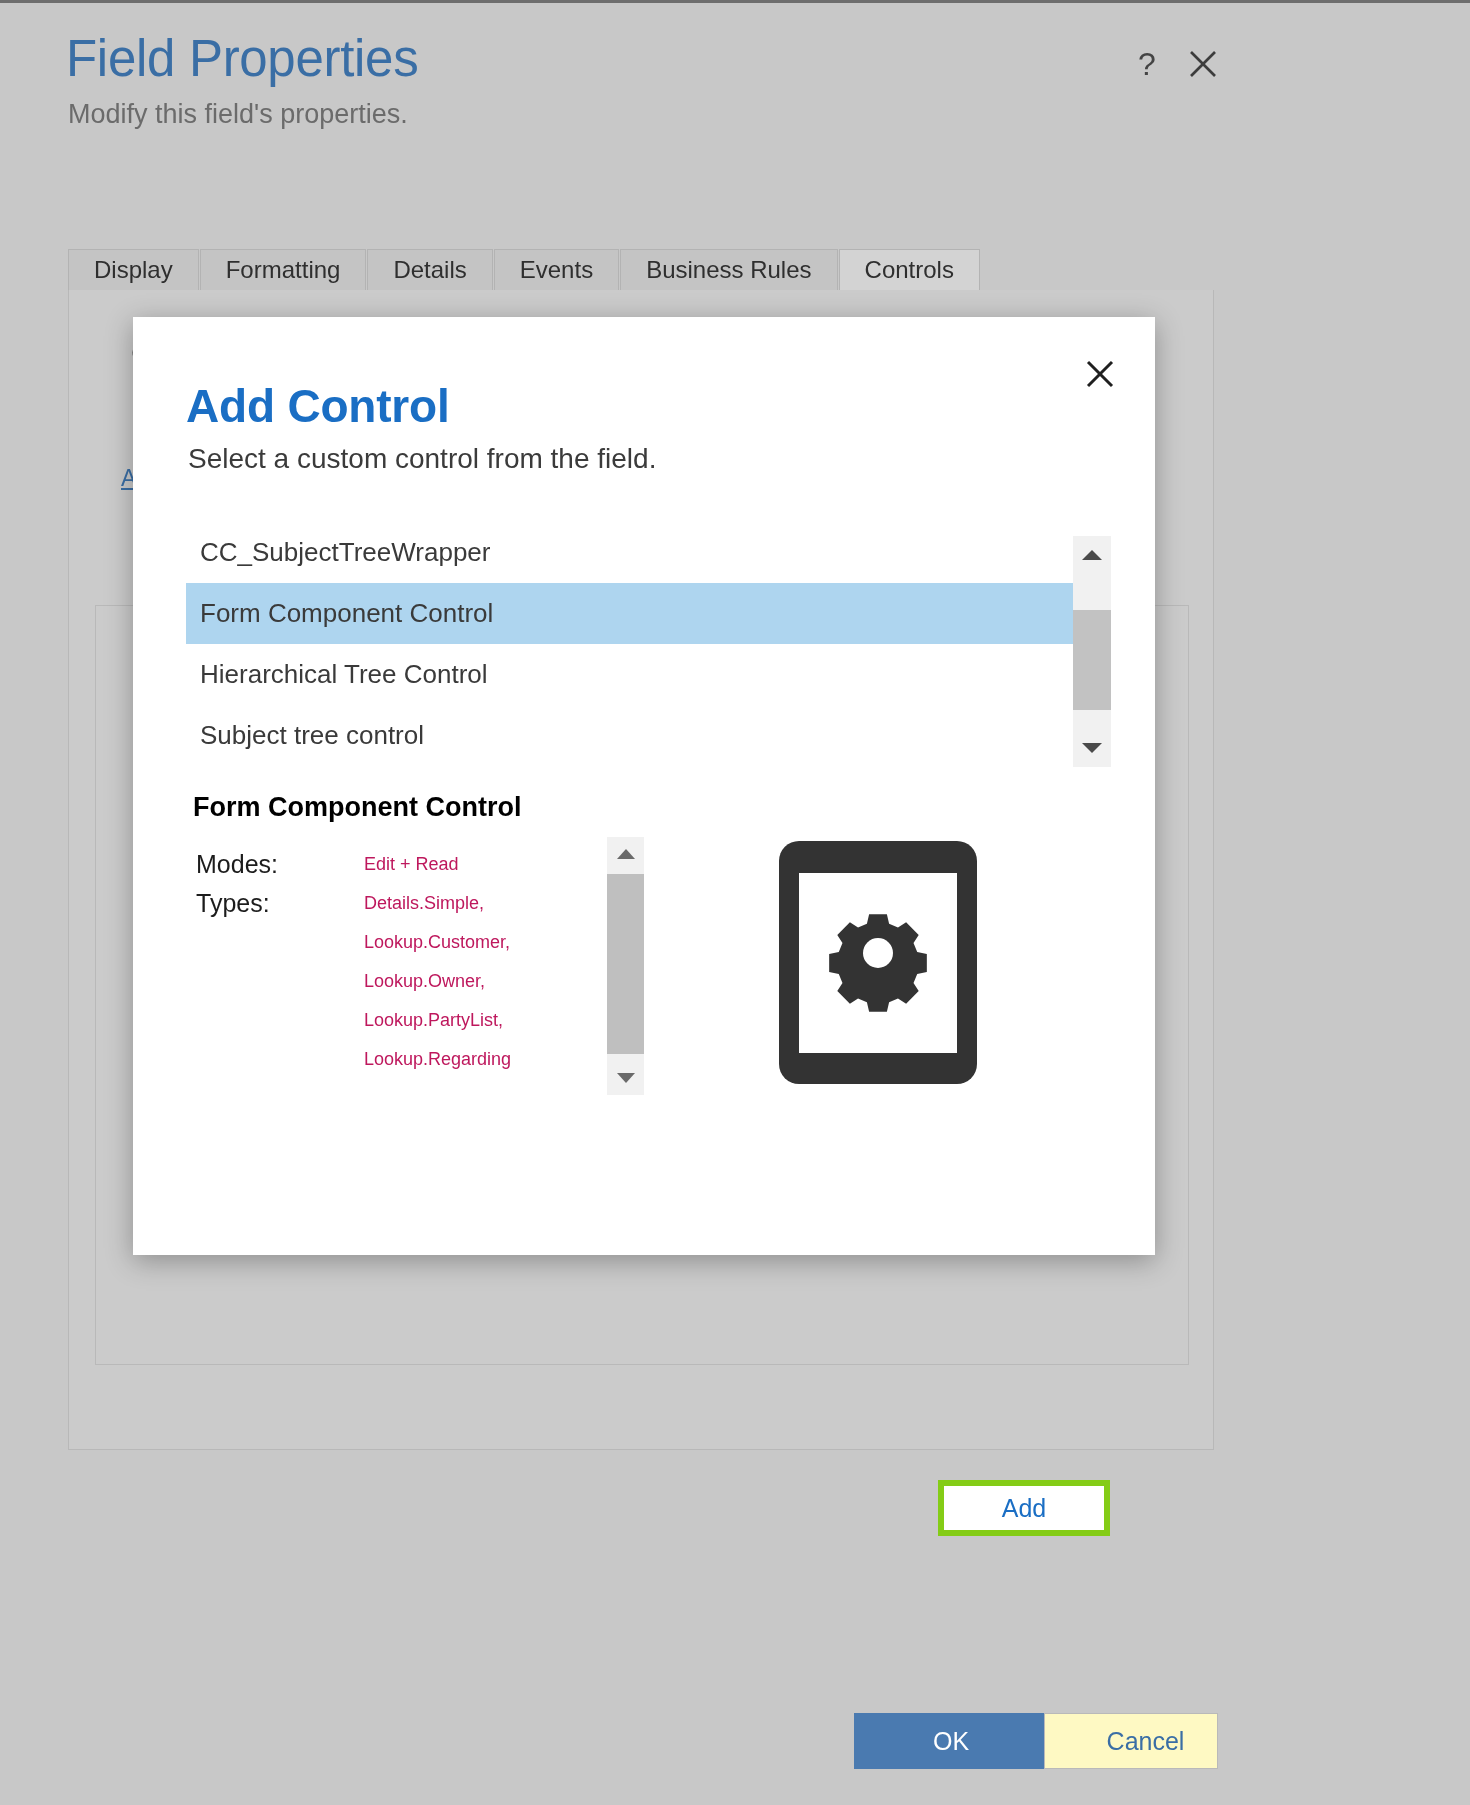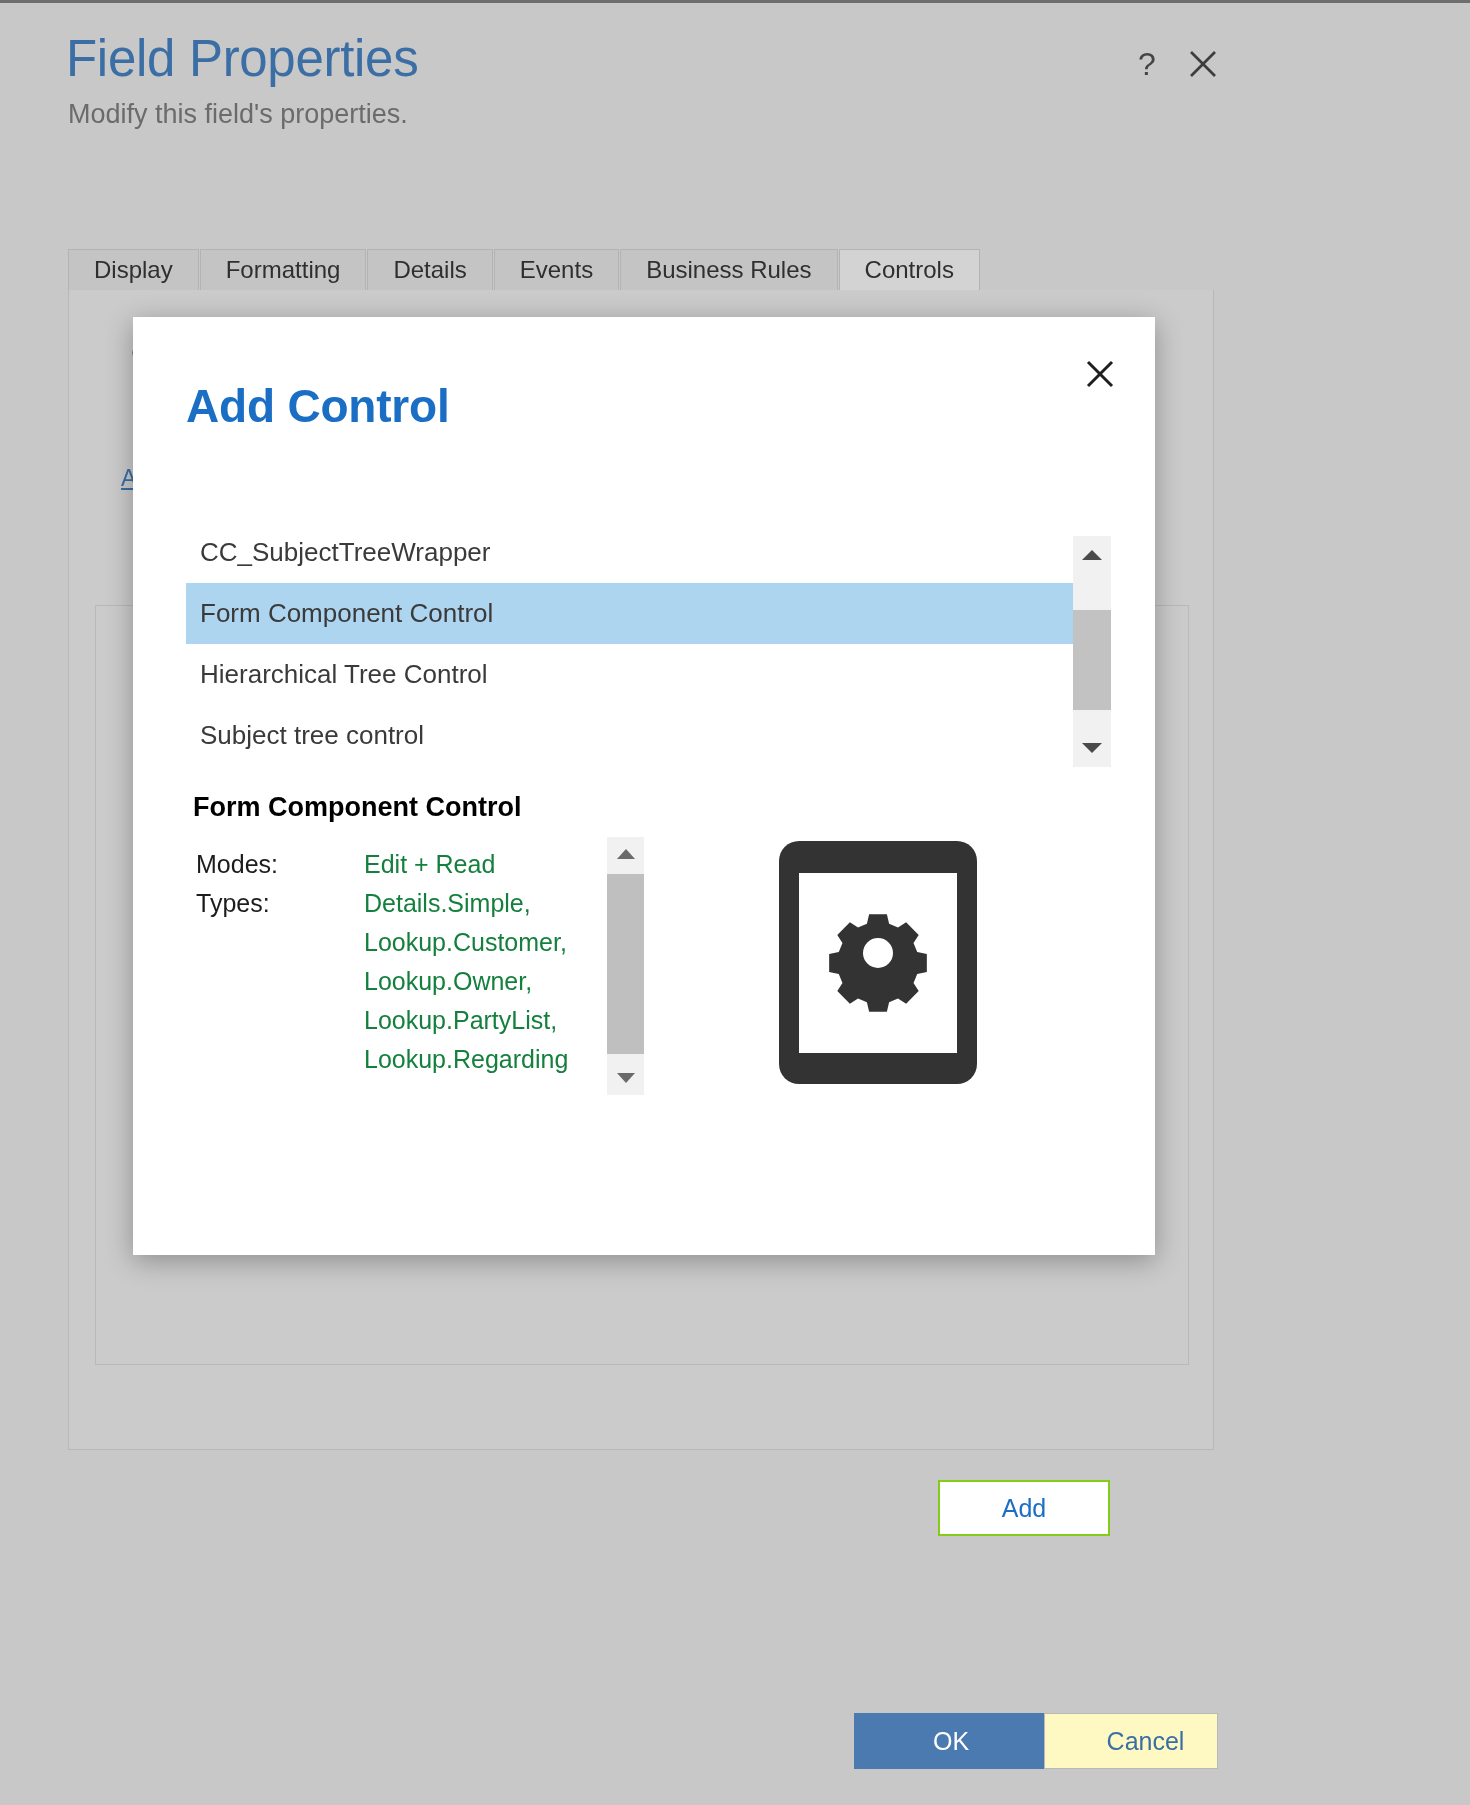--- a/index.html
+++ b/index.html
@@ -268,23 +268,23 @@
   .detail-row { display: flex; }
   .detail-label {
     width: 168px;
     font-size: 25px;
     font-weight: 300;
     color: #1c1c1c;
     line-height: 39px;
     white-space: nowrap;
   }
   .detail-value {
-    font-size: 25px;
-    font-weight: 300;
-    color: #15803d;
+    font-size: 18px;
+    font-weight: 300;
+    color: #be185d;
     line-height: 39px;
     white-space: nowrap;
   }
   .detail-value .type-line { display: block; }
 
   #detail-scrollbar {
     position: absolute;
     left: 474px; top: 520px;
     width: 37px;
     height: 258px;
@@ -304,21 +304,21 @@
     position: absolute;
     left: 640px; top: 518px;
     width: 210px; height: 255px;
   }
 
   #add-button {
     position: absolute;
     left: 805px; top: 1163px;
     width: 172px; height: 56px;
     background: #ffffff;
-    border: 2px solid #84cc16;
+    border: 6px solid #84cc16;
     color: #1a6ec4;
     font-size: 25px;
     display: flex;
     align-items: center;
     justify-content: center;
     cursor: pointer;
   }
 </style>
 </head>
 <body>
@@ -379,20 +379,21 @@
   <div id="add-control-dialog">
 
     <div id="dialog-close-icon">
       <svg width="38" height="38" viewBox="0 0 38 38">
         <line x1="7" y1="7" x2="31" y2="31" stroke="#1f1f1f" stroke-width="3"></line>
         <line x1="31" y1="7" x2="7" y2="31" stroke="#1f1f1f" stroke-width="3"></line>
       </svg>
     </div>
 
     <div id="dialog-title">Add Control</div>
+    <div id="dialog-subtitle">Select a custom control from the field.</div>
 
     <div id="control-list-wrap">
       <div id="control-list">
         <div class="control-item">
             <span>CC_SubjectTreeWrapper</span>
           </div>
         <div class="control-item selected">
             <span>Form Component Control</span>
           </div>
         <div class="control-item">

